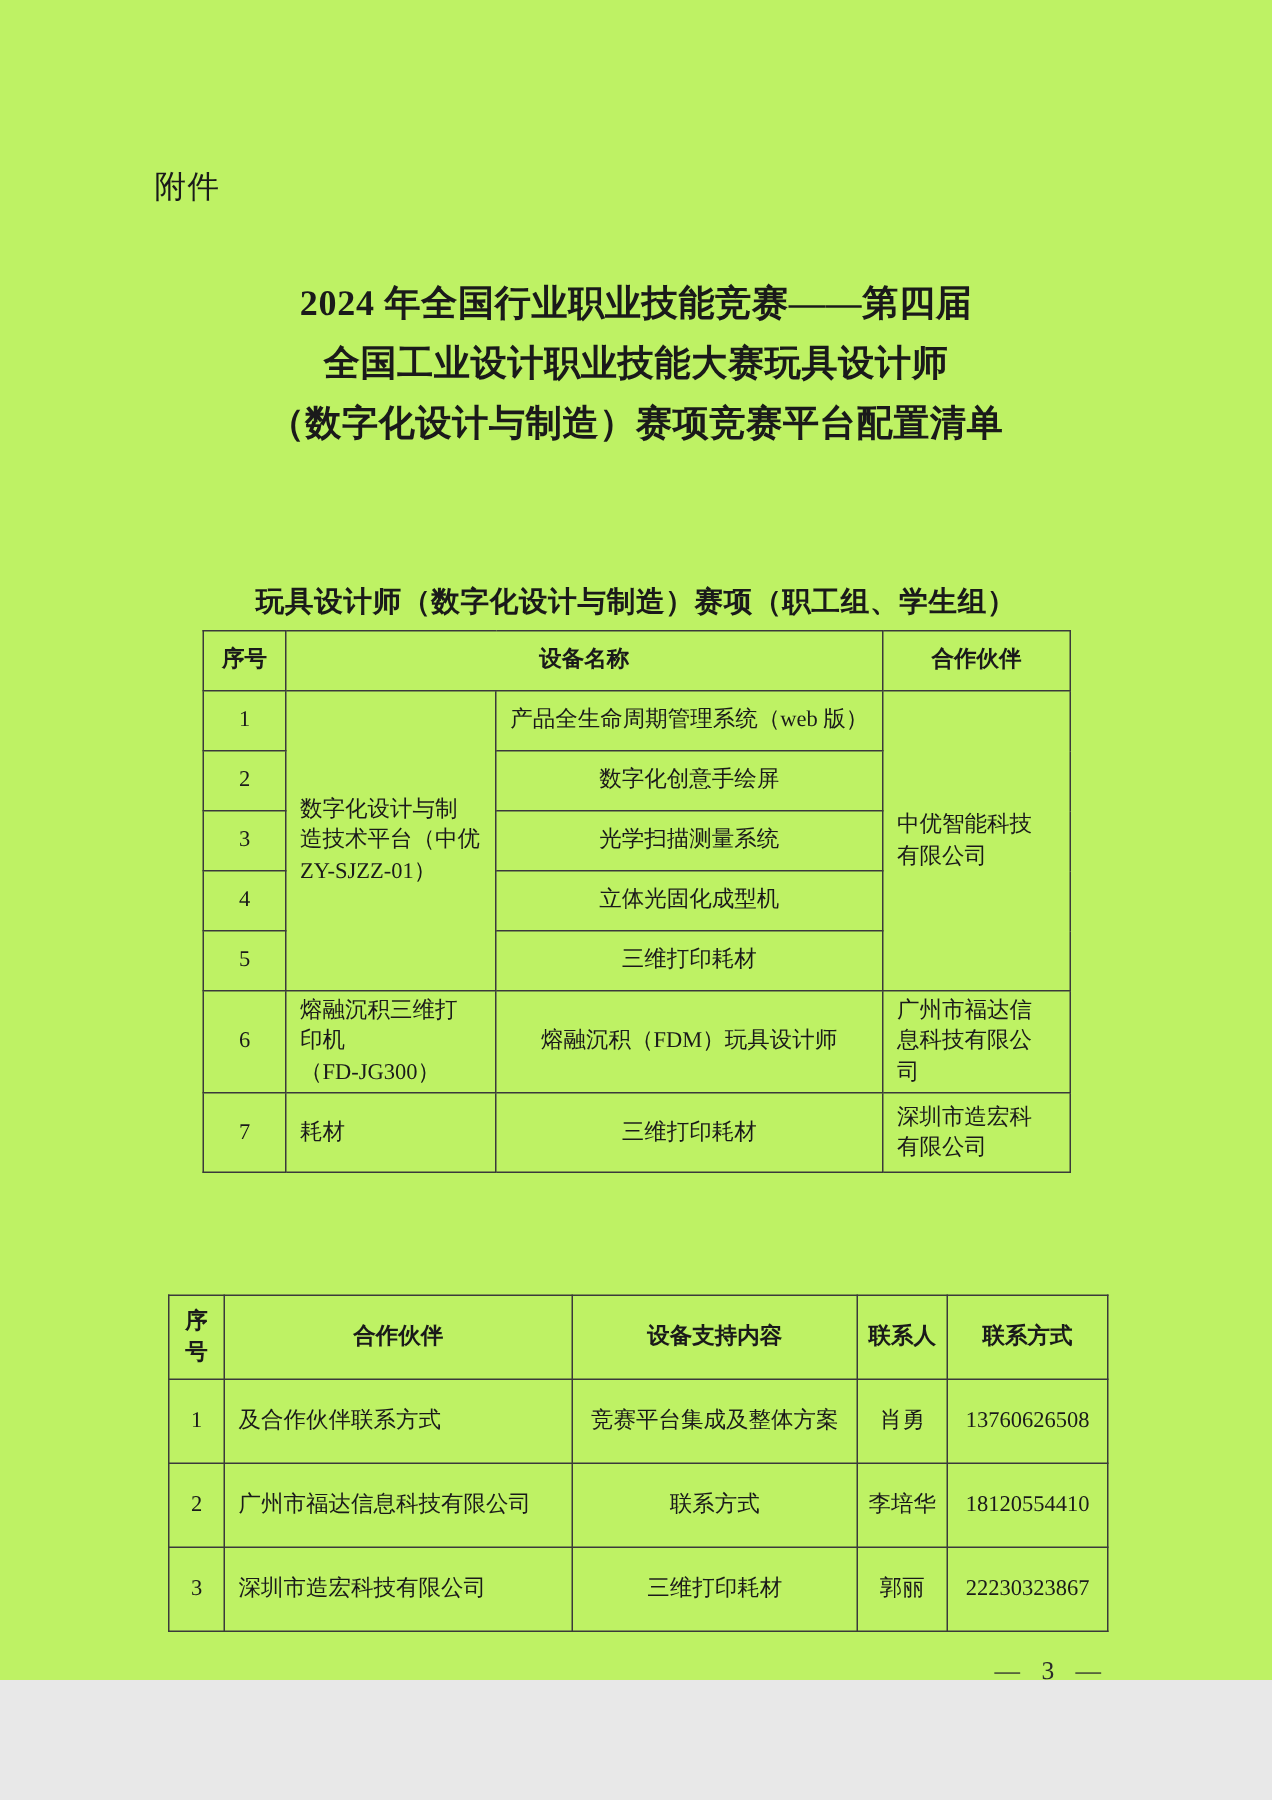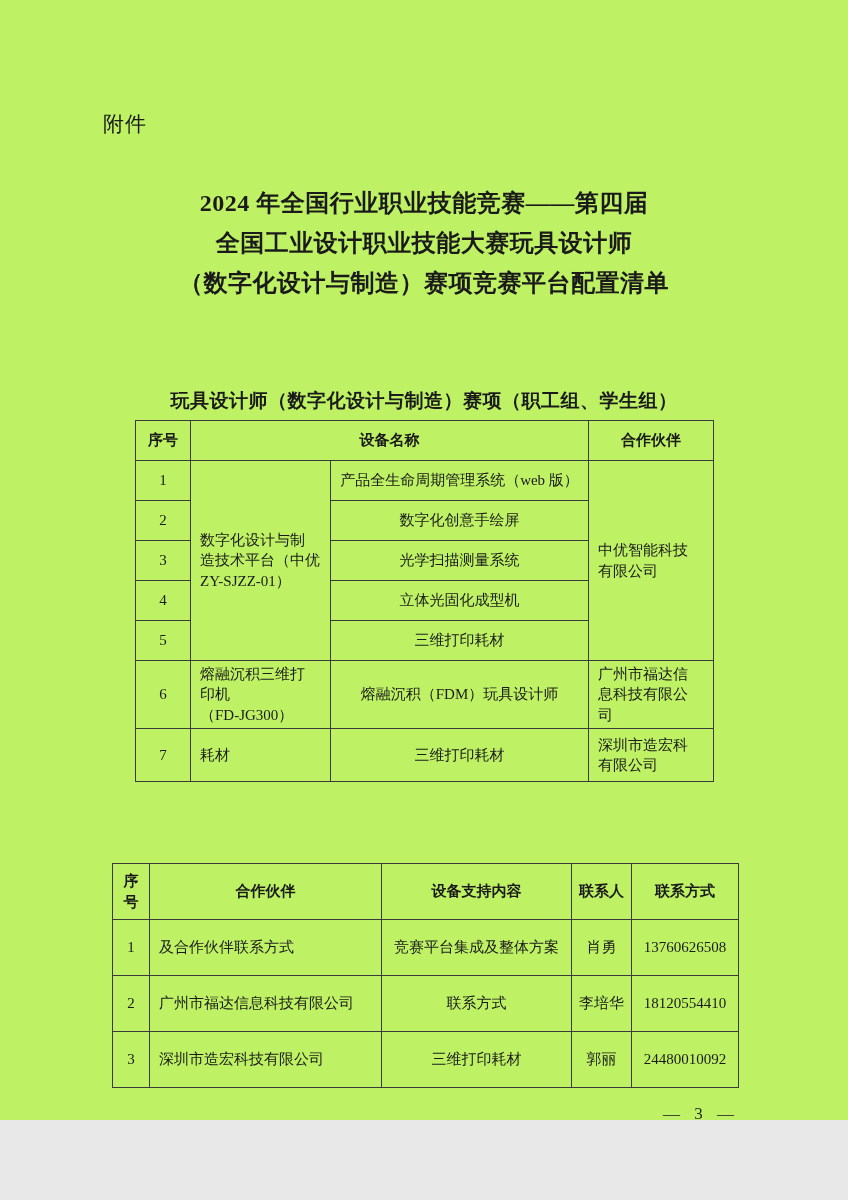--- a/index.html
+++ b/index.html
@@ -184,20 +184,20 @@
         <td class="left">广州市福达信息科技有限公司</td>
         <td>联系方式</td>
         <td>李培华</td>
         <td>18120554410</td>
       </tr>
       <tr>
         <td>3</td>
         <td class="left">深圳市造宏科技有限公司</td>
         <td>三维打印耗材</td>
         <td>郭丽</td>
-        <td>24480010092</td>
+        <td>22230323867</td>
       </tr>
     </tbody>
   </table>
 
   <div class="page-footer">— 3 —</div>
 
 </div>
 
 </body></html>

